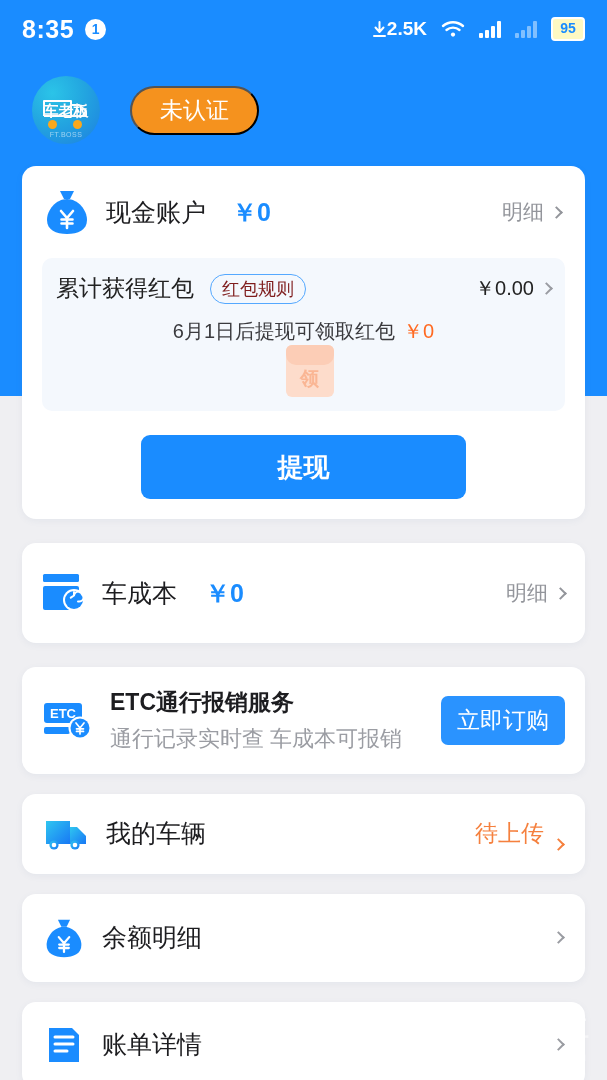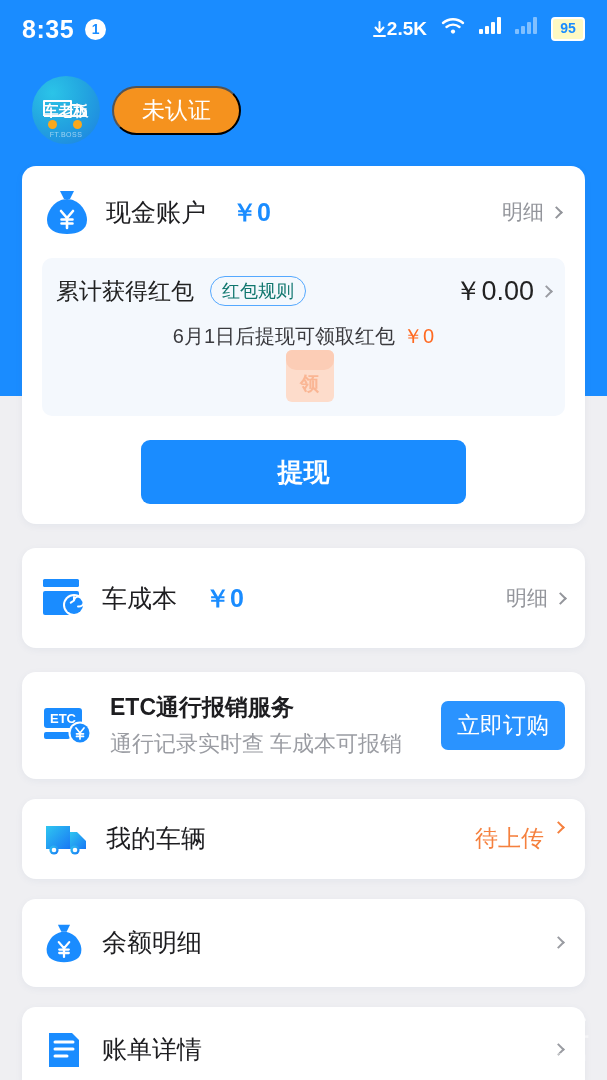--- a/index.html
+++ b/index.html
@@ -24,39 +24,39 @@
     padding:0 22px; color:#fff;
   }
   .sb-left{ display:flex; align-items:center; gap:11px; }
   .sb-time{ font-size:25px; font-weight:bold; letter-spacing:.5px; }
   .sb-badge{
     width:21px; height:21px; border-radius:50%;
     background:#fff; color:#1A8CFF; font-size:14px; font-weight:bold;
     display:flex; align-items:center; justify-content:center;
     line-height:1;
   }
-  .sb-right{ margin-left:auto; display:flex; gap:14px; }
+  .sb-right{ margin-left:auto; display:flex; align-items:center; gap:14px; }
   .sb-speed{ font-size:19px; font-weight:bold; display:flex; align-items:center; gap:1px;}
   .bars{ display:flex; align-items:flex-end; gap:2px; height:17px; }
   .bars i{ display:block; width:4px; background:#fff; border-radius:1px; }
   .bars i:nth-child(1){height:5px}
   .bars i:nth-child(2){height:8px}
   .bars i:nth-child(3){height:12px}
   .bars i:nth-child(4){height:17px}
   .bars.dim i{ background:rgba(255,255,255,.45); }
   .battery{
     border:2px solid #fff; border-radius:4px; padding:1px 3px;
     font-size:14px; font-weight:bold; color:#1A8CFF; background:#fef9c3;
     min-width:34px; text-align:center; line-height:1.25;
   }
 
   
   .brandrow{
     position:relative; z-index:3;
-    display:flex; align-items:center; gap:12px;
+    display:flex; align-items:center; gap:30px;
     padding:18px 0 0 32px;
   }
   .logo{
     width:68px; height:68px; border-radius:50%;
     background:radial-gradient(circle at 30% 25%, #2BC4E8 0%, #23A6E0 45%, #1D7FE0 100%);
     position:relative; overflow:hidden; flex:none;
   }
   .logo .truckline{
     position:absolute; left:9px; top:16px; width:50px; height:28px;
   }
@@ -100,27 +100,27 @@
     border-right:2px solid currentColor; border-top:2px solid currentColor;
     transform:rotate(45deg); }
 
   .redbox{
     margin-top:22px; background:#F4F8FD; border-radius:10px;
     padding:15px 14px 14px 14px;
   }
   .rb-row1{ display:flex; align-items:center; }
   .rb-label{ font-size:23px; color:#222; }
   .rb-rule{
-    margin-left:16px; font-size:18px; color:#0f766e;
+    margin-left:16px; font-size:18px; color:#7f1d1d;
     border:1.5px solid #54A8FF; border-radius:15px;
     padding:5px 11px; line-height:1;
   }
   .rb-amount{
     margin-left:auto; display:flex; align-items:center; gap:8px;
-    font-size:27px; color:#222;
+    font-size:20px; color:#222;
   }
   .rb-amount .chev{ color:#9A9CA2; }
   .rb-row2{
     margin-top:14px; display:flex; align-items:center; position:relative;
     min-height:48px;
     flex-direction:column;
   }
   .rb-note{ font-size:20px; color:#3A3A3E; }
   .rb-note .amt{ color:#FF6A22; margin-left:8px; }
   .envelope{
@@ -159,21 +159,21 @@
     padding:13px 16px; font-size:23px; font-family:inherit; cursor:pointer;
     line-height:1;
   }
 
   
   .menu-row{
     margin-top:20px; padding:23px 22px; display:flex; align-items:center;
   }
   .menu-label{ font-size:25px; color:#1D1D20; margin-left:18px; }
   .menu-right{
-    margin-left:auto; display:flex; align-items:flex-start; gap:10px;
+    margin-left:auto; display:flex; align-items:flex-end; gap:10px;
     color:#9A9CA2; font-size:23px;
   }
   .menu-right.warn{ color:#F5803E; }
 
   
   .watermark{
     position:absolute; right:16px; bottom:12px; z-index:5;
     display:flex; align-items:center; gap:9px;
     opacity:.5; pointer-events:none;
   }

